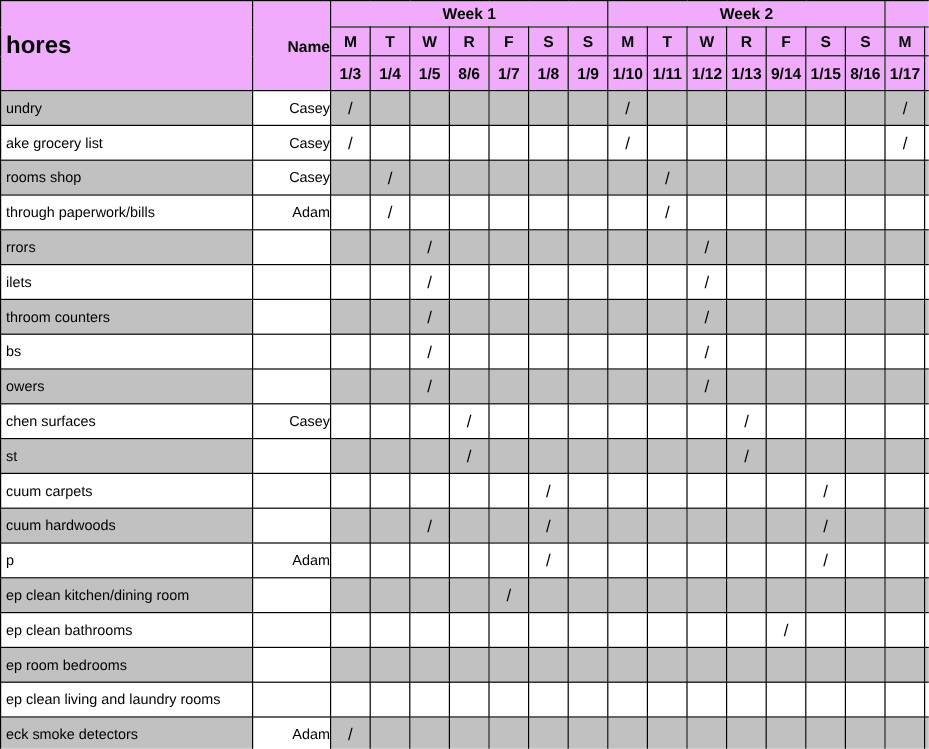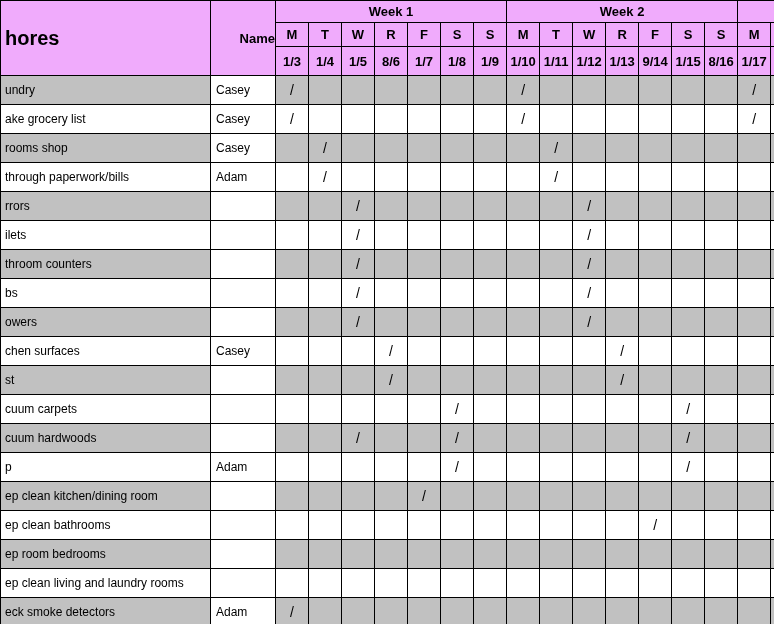--- a/index.html
+++ b/index.html
@@ -30,21 +30,21 @@
   .col-name  { width: 65px; }
   .col-day   { width: 33px; }
   th { font-weight: bold; background: #f0abfc; }
   .h-chores { font-size: 20px; text-align: left; padding-left: 4px; height: 75px; background:#f0abfc; }
   .h-name   { font-size: 13px; text-align: right; padding-left: 6px; }
   .h-week   { height: 22px; font-size: 13px; }
   .h-day    { height: 24px; font-size: 13px; }
   .h-date   { height: 29px; font-size: 13px; }
   tbody td { height: 29px; }
   .chore-cell { text-align: left; padding-left: 4px; font-size: 12px; }
-  .name-cell  { text-align: left; padding-left: 5px; font-size: 12px; }
+  .name-cell  { text-align: right; padding-left: 5px; font-size: 12px; }
   .shaded { background: #c1c1c1; }
   .mark { font-size: 14px; }
 </style>
 </head>
 <body>
 
 <table>
   <colgroup>
     <col class="col-chore">
     <col class="col-name">

